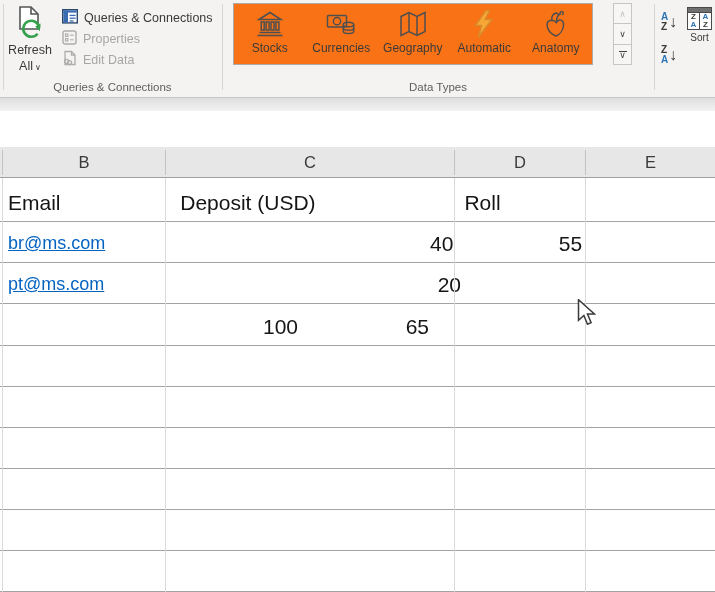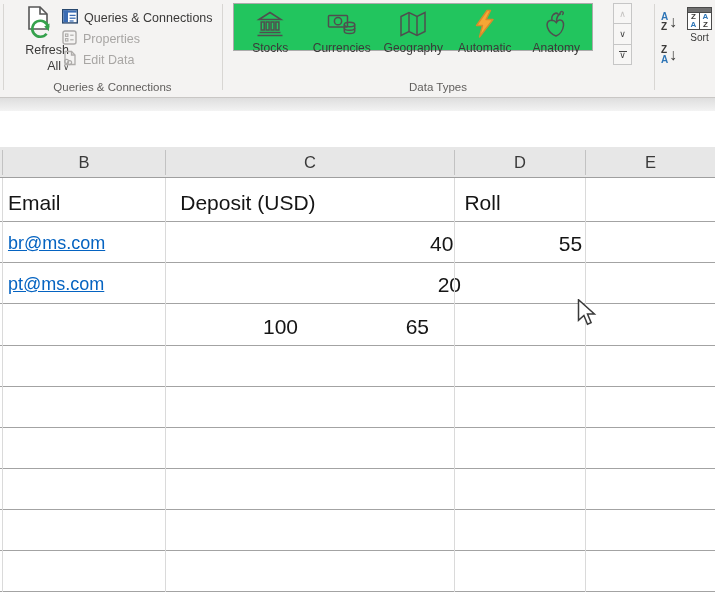--- a/index.html
+++ b/index.html
@@ -7,34 +7,34 @@
     width:715px;height:592px;position:relative;overflow:hidden;
     background:#ffffff;font-family:"Liberation Sans",sans-serif;
     -webkit-font-smoothing:antialiased;
   }
   
   .ribbon{position:absolute;left:0;top:0;width:715px;height:97px;background:#f4f3f2;}
   .rdiv{position:absolute;top:4px;height:86px;width:1px;background:#d8d6d3;}
   .group-label{position:absolute;top:81px;font-size:11.5px;color:#605e5c;text-align:center;white-space:nowrap;}
 
   
-  .refresh-all{position:absolute;left:9px;top:2px;width:60px;height:90px;text-align:right;cursor:default;}
+  .refresh-all{position:absolute;left:0;top:2px;width:60px;height:90px;text-align:center;cursor:default;}
   .refresh-all svg{display:block;margin:2px auto 0 auto;}
   .refresh-all .l1,.refresh-all .l2{font-size:12.5px;color:#3b3a39;line-height:16px;}
   .caret{font-size:8px;color:#3b3a39;margin-left:2px;}
 
   
   .qc-col{position:absolute;left:62px;top:7px;width:160px;}
   .qc-row{height:21px;display:flex;align-items:center;gap:6px;font-size:12.5px;color:#3b3a39;white-space:nowrap;}
   .qc-row.disabled{color:#a8a6a4;}
   .qc-row svg{flex:0 0 auto;}
 
   
-  .gallery{position:absolute;left:233px;top:3px;width:360px;height:48px;background:#22c55e;
-           border:1px solid #ababab;display:flex;box-sizing:border-box;justify-content:flex-end;}
+  .gallery{position:absolute;left:233px;top:3px;width:360px;height:62px;background:#f97316;
+           border:1px solid #ababab;display:flex;box-sizing:border-box;}
   .gal-item{width:71.5px;display:flex;flex-direction:column;align-items:center;padding-top:4px;cursor:default;}
   .gal-item svg{display:block;}
   .gal-label{font-size:12px;color:#3b3a39;margin-top:1px;white-space:nowrap;}
   .gscroll{position:absolute;left:613px;top:3px;width:19px;height:62px;display:flex;flex-direction:column;}
   .gbtn{flex:1;border:1px solid #c6c6c6;background:#f7f6f5;display:flex;align-items:center;justify-content:center;
         font-size:9px;color:#444;box-sizing:border-box;margin-top:-1px;}
   .gbtn.first{margin-top:0;}
   .gbtn.disabled{color:#c4c2c0;}
   .more-glyph{display:flex;flex-direction:column;align-items:center;line-height:5px;}
   .more-glyph .bar{width:8px;border-top:1.5px solid #444;margin-bottom:1px;}

